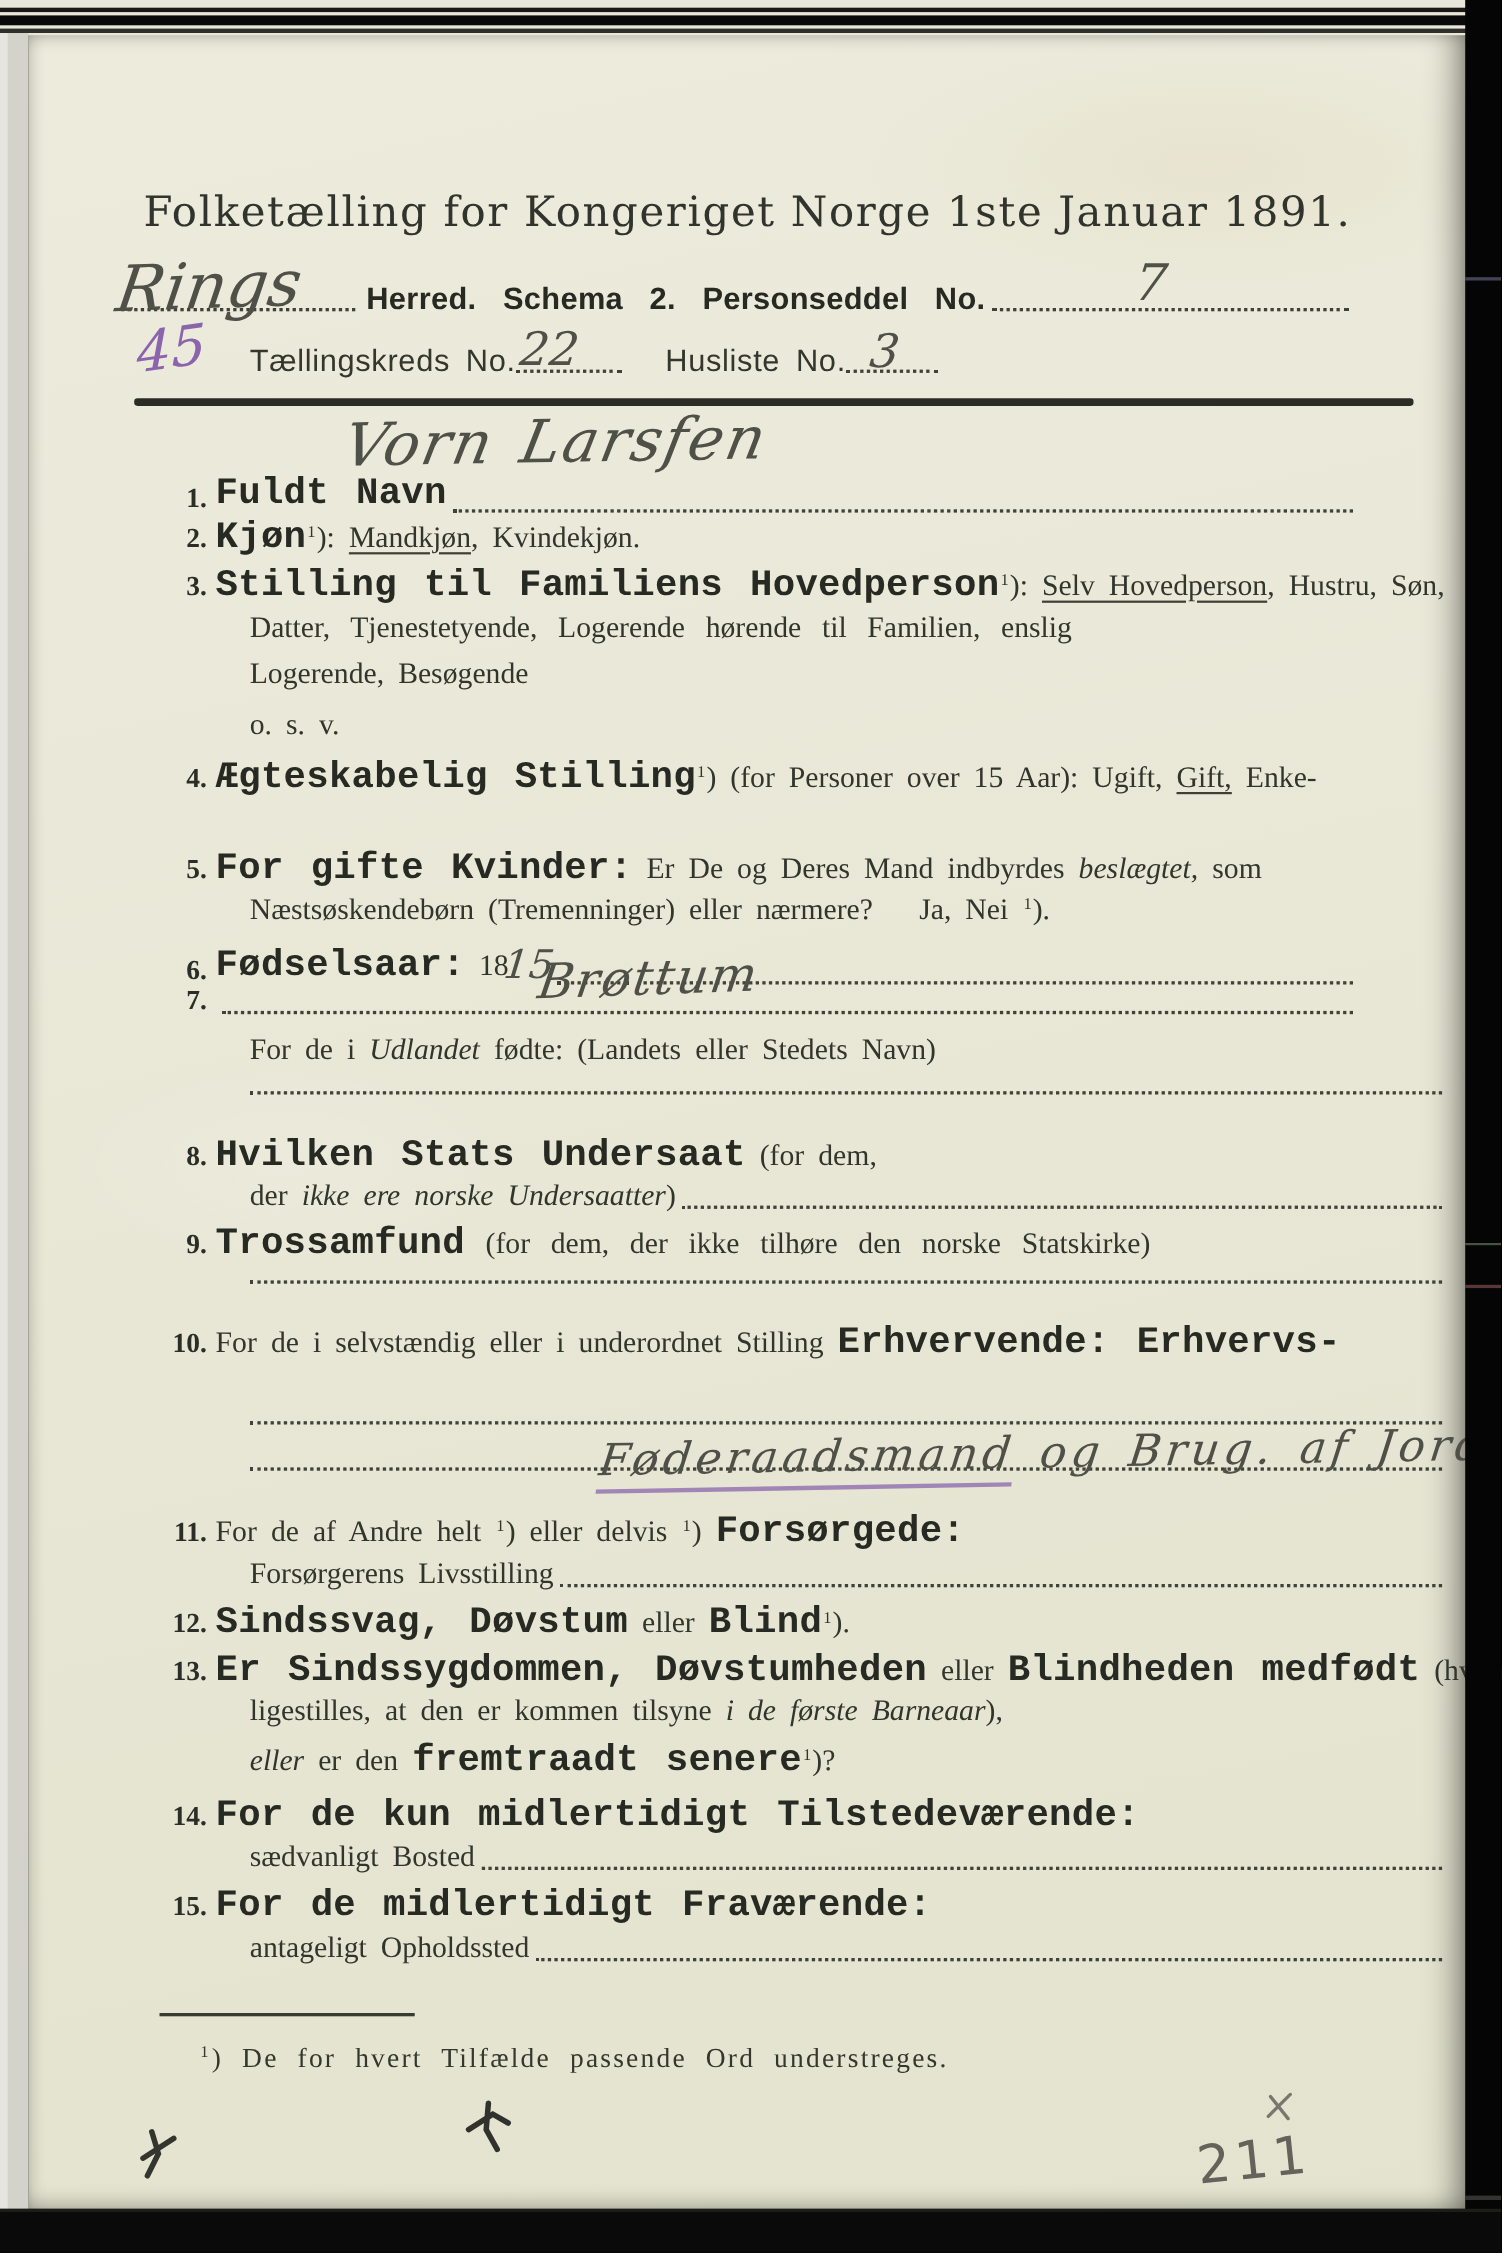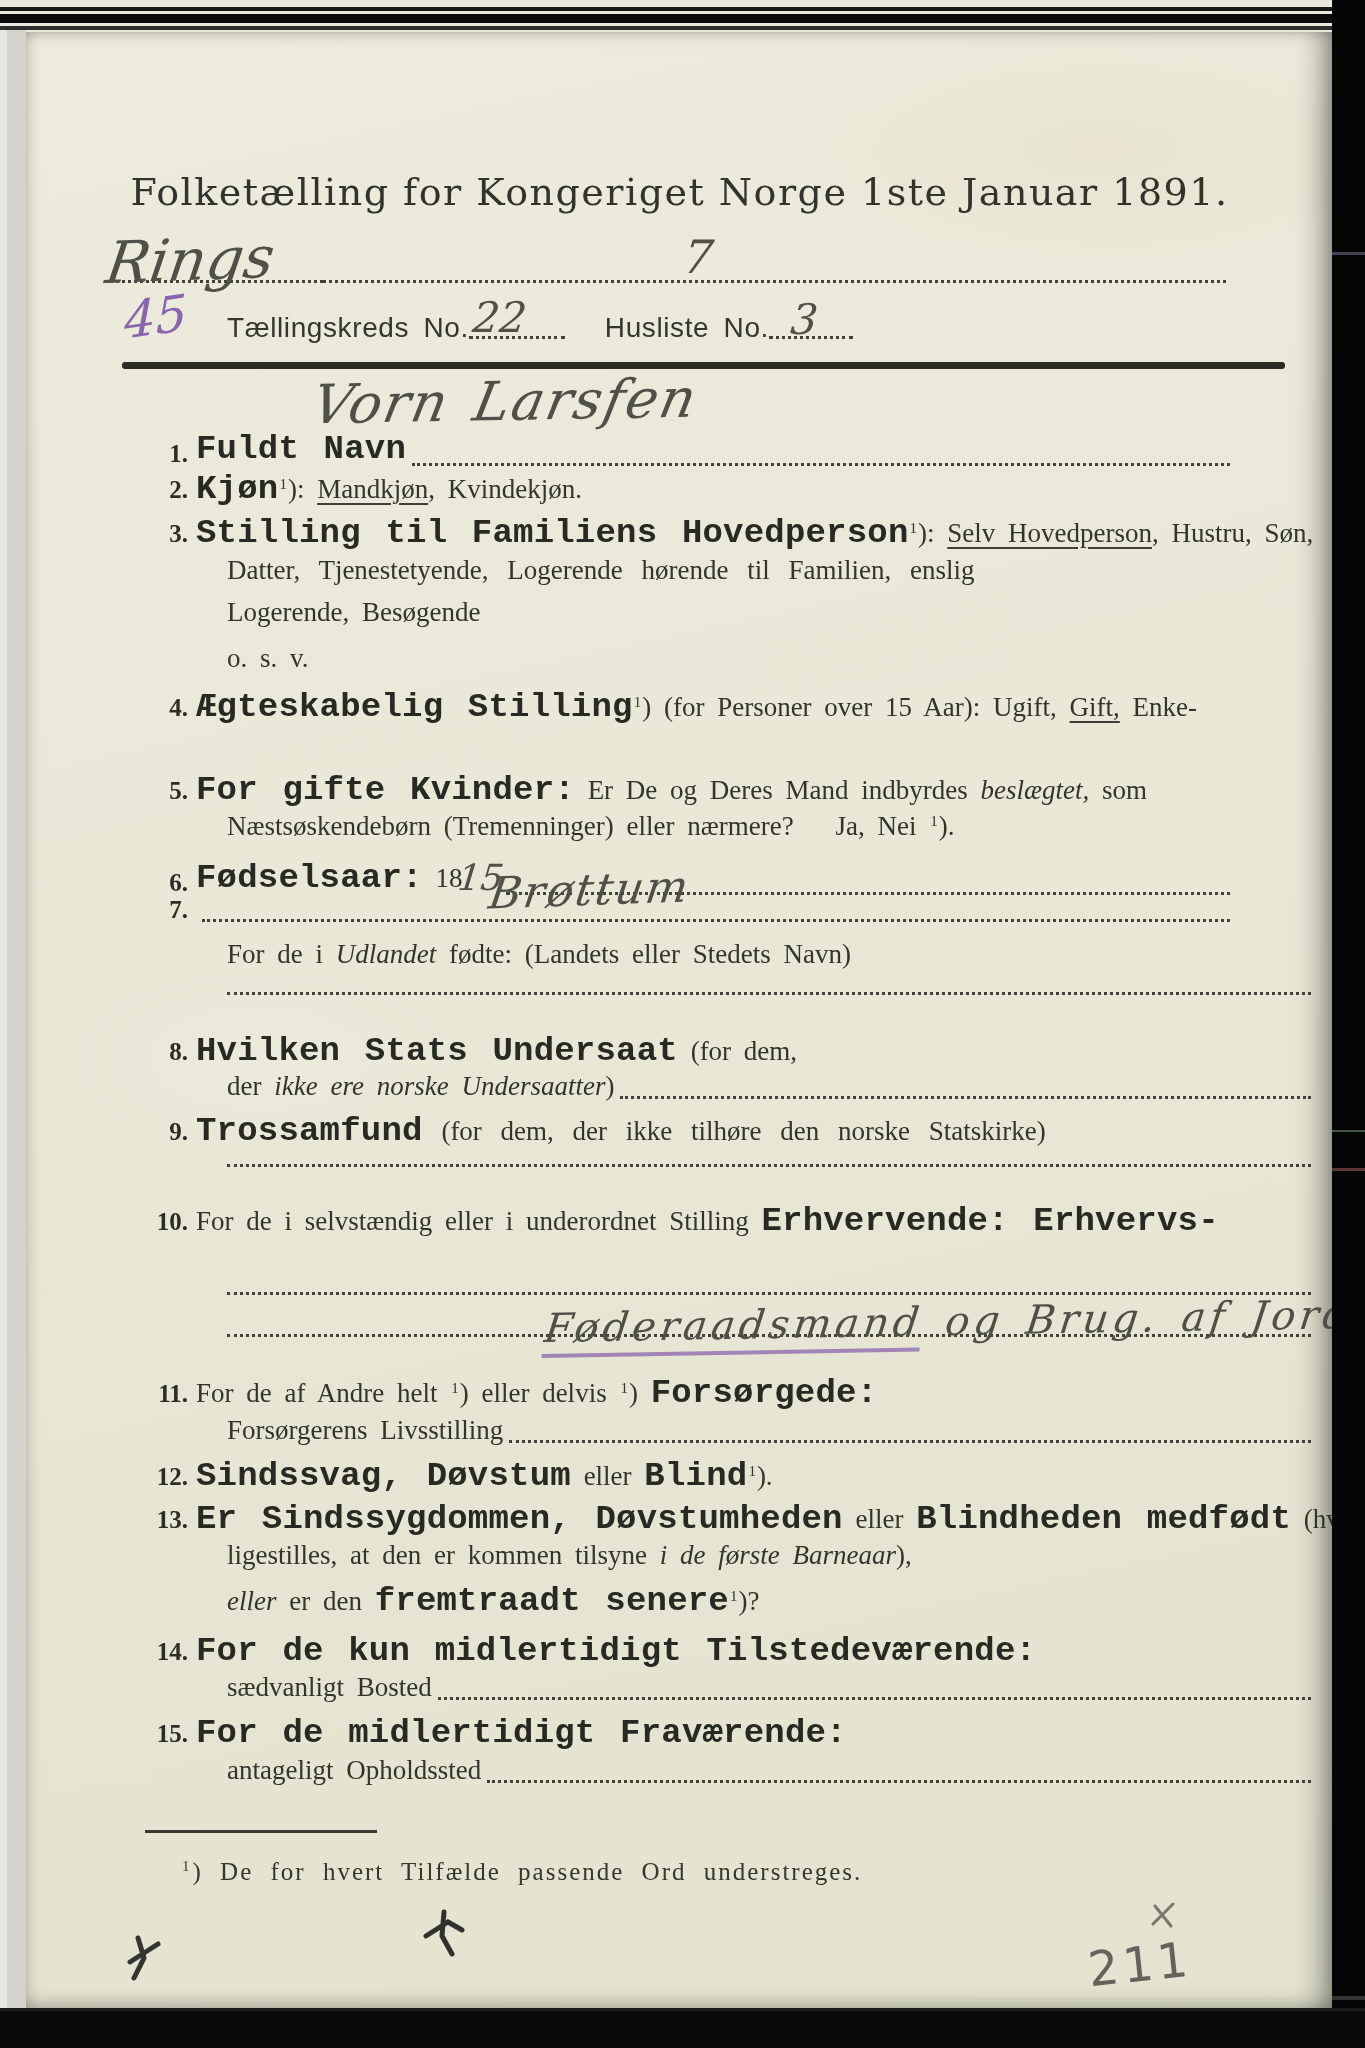--- a/index.html
+++ b/index.html
@@ -84,20 +84,21 @@
 <div id="stage">
 
   <div class="paper">
 
     <div class="title">Folketælling for Kongeriget Norge 1ste Januar 1891.</div>
 
     <div class="muni-row">
       <span class="dotseg" style="width:218px;">
         <span class="hw hw-muni">Rings</span>
       </span>
+      <span class="hdr-bold txt">Herred. Schema 2. Personseddel No.</span>
       <span class="dotseg" style="flex:1;">
         <span class="hw hw-7">7</span>
       </span>
     </div>
 
     <span class="hw hw-45">45</span>
 
     <div class="tk-row">
       <span class="hdr-med txt">Tællingskreds No.</span>
       <span class="dotseg" style="width:96px;">

